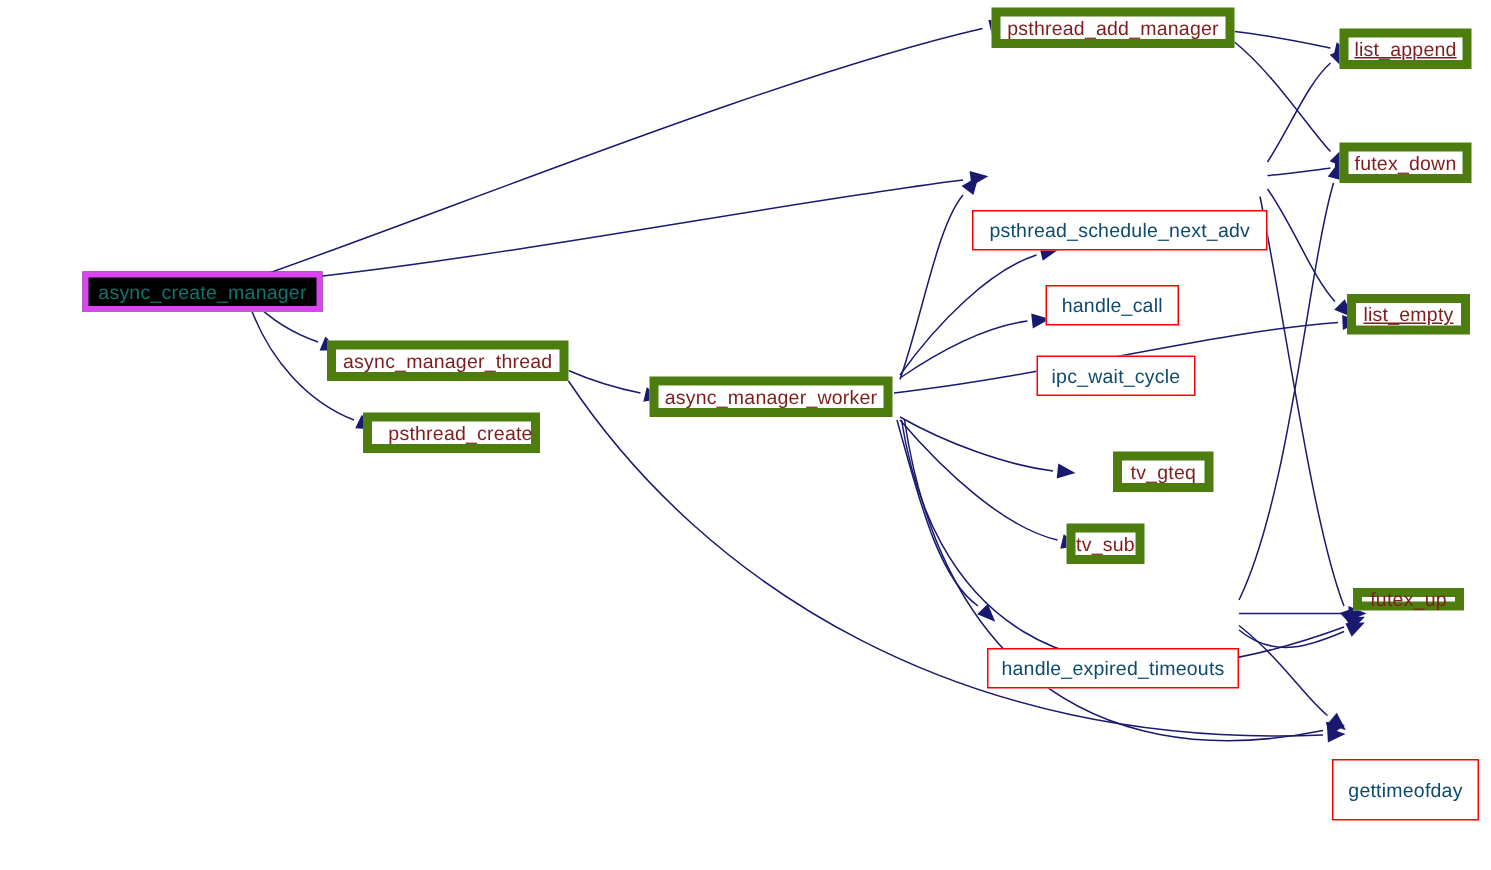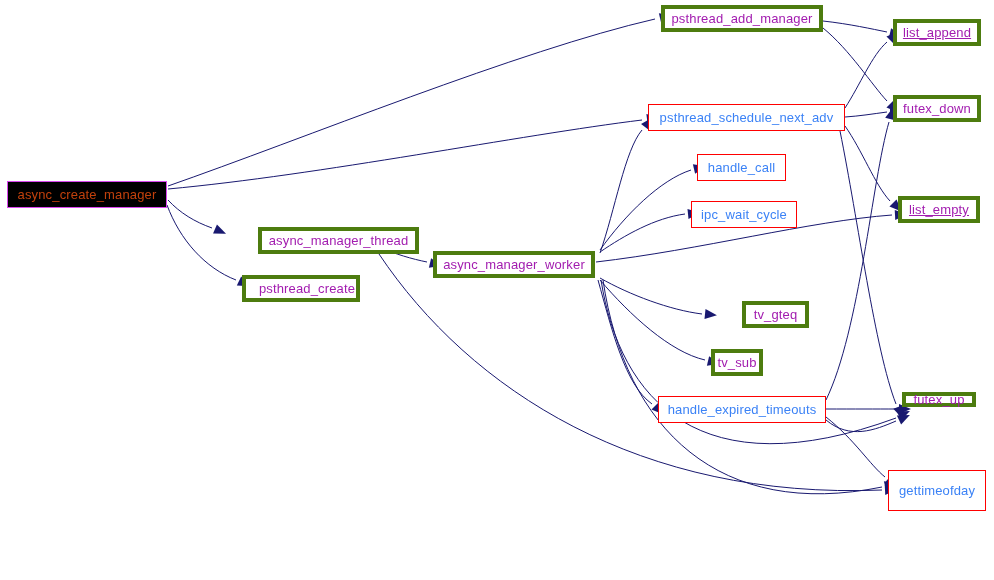--- a/index.html
+++ b/index.html
@@ -26,37 +26,39 @@
     height: 580px;
     pointer-events: none;
   }
   .node {
     position: absolute;
     box-sizing: border-box;
     display: flex;
     align-items: center;
     justify-content: center;
     background: #ffffff;
-    border: 4px solid #4d7c0f;
-    color: #a21caf;
+    border: 6px solid #4d7c0f;
+    color: #7f1d1d;
     font-size: 13px;
     line-height: 1;
     white-space: nowrap;
     letter-spacing: 0.15px;
     cursor: pointer;
   }
   .node.root {
     background: #000000;
-    border: 1px solid #d946ef;
-    color: #c2410c;
+    border: 4px solid #d946ef;
+    color: #0f766e;
+    margin-left: 48px;
   }
   .node.highlight {
     border: 1px solid #ff0000;
     background: #ffffff;
-    color: #3b82f6;
+    color: #0c4a6e;
+    margin-top: 36px;
   }
   .node-label {
     display: block;
     padding: 0 6px;
   }
 </style>
 </head>
 <body>
 
 <div id="graph-canvas">
@@ -115,21 +117,21 @@
         <polygon points="0,-5 0,5 12,0" fill="#191970" transform="translate(899,409) rotate(0)"></polygon>
         <polygon points="0,-5 0,5 12,0" fill="#191970" transform="translate(888,479) rotate(40)"></polygon>
         <polygon points="0,-5 0,5 12,0" fill="#191970" transform="translate(899,420) rotate(-25)"></polygon>
       </g>
   </svg>
 
   <div id="nodes-layer">
       <div class="node root" style="left: 7px; top: 181px; width: 160px; height: 27px;">
         <span class="node-label">async_create_manager</span>
       </div>
-      <div class="node" style="left: 218px; top: 227px; width: 161px; height: 27px; margin-left: 40px;">
+      <div class="node" style="left: 218px; top: 227px; width: 161px; height: 27px;">
         <span class="node-label">async_manager_thread</span>
       </div>
       <div class="node" style="left: 242px; top: 275px; width: 118px; height: 27px; padding-left: 12px;">
         <span class="node-label">psthread_create</span>
       </div>
       <div class="node" style="left: 433px; top: 251px; width: 162px; height: 27px;">
         <span class="node-label">async_manager_worker</span>
       </div>
       <div class="node" style="left: 661px; top: 5px; width: 162px; height: 27px;">
         <span class="node-label">psthread_add_manager</span>

